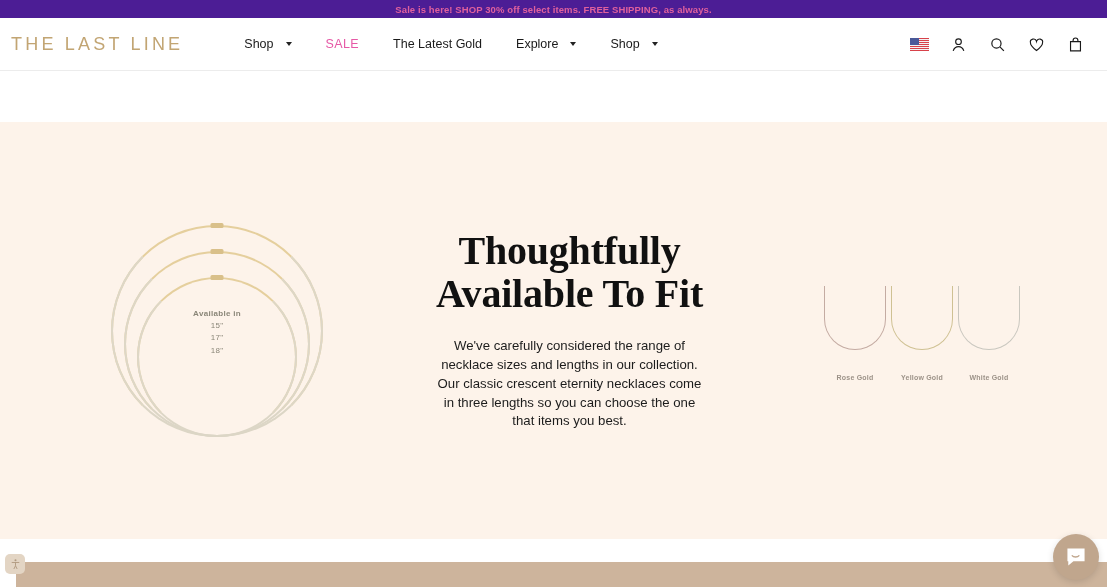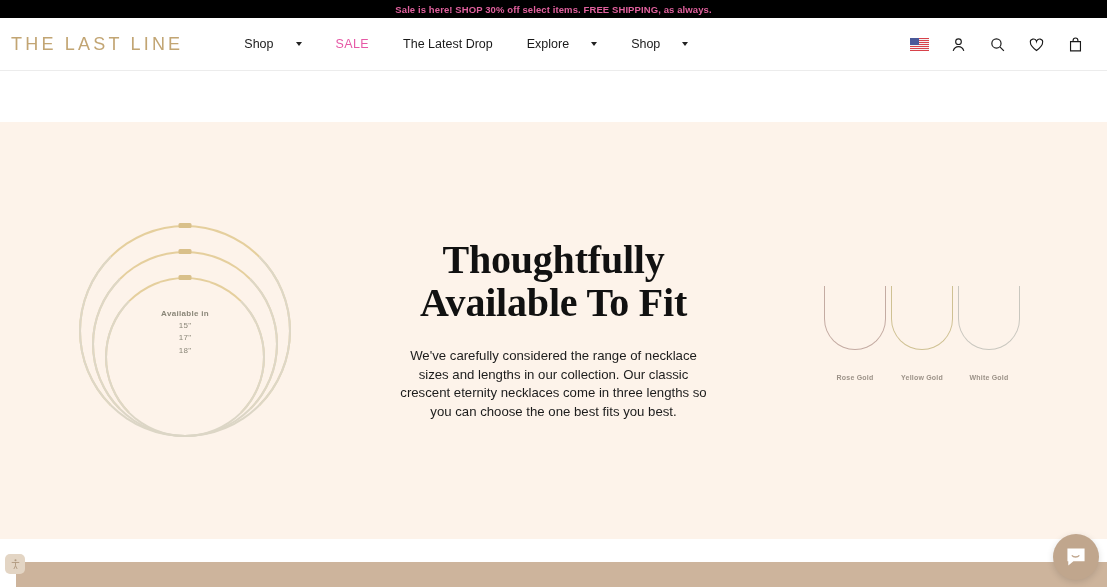--- a/index.html
+++ b/index.html
@@ -7,21 +7,21 @@
     width: 1107px;
     height: 587px;
     overflow: hidden;
     background: #ffffff;
     font-family: "Liberation Sans", sans-serif;
   }
 
   
   .announce {
     height: 18px;
-    background: #000000;
+    background: #4c1d95;
     display: flex;
     align-items: center;
     justify-content: center;
   }
   .announce-text {
     font-size: 9.5px;
     color: #e0609d;
     letter-spacing: .1px;
     font-weight: 600;
     white-space: nowrap;
@@ -46,21 +46,21 @@
   }
   .nav {
     display: flex;
     align-items: center;
     margin-left: 44px;
     gap: 0;
   }
   .nav-item {
     display: flex;
     align-items: center;
-    gap: 22px;
+    gap: 12px;
     font-size: 12.5px;
     color: #1a1a1a;
     padding: 6px 17px;
     white-space: nowrap;
     cursor: pointer;
     font-weight: 500;
   }
   .nav-item.sale { color: #e659a6; font-weight: 400; letter-spacing: .4px; }
   .caret {
     width: 0; height: 0;
@@ -98,20 +98,21 @@
   }
 
   
   .panel-left {
     width: 370px;
     height: 100%;
     display: flex;
     align-items: center;
     justify-content: center;
     position: relative;
+    margin-left: 32px;
   }
   .necklace-stack {
     position: relative;
     width: 212px;
     height: 212px;
   }
   .ring {
     position: absolute;
     left: 50%;
     border-radius: 50%;
@@ -293,21 +294,21 @@
 
   <nav class="nav">
     <div class="nav-item">
       <span>Shop</span>
       <span class="caret"></span>
     </div>
     <div class="nav-item sale">
       <span>SALE</span>
     </div>
     <div class="nav-item">
-      <span>The Latest Drop</span>
+      <span>The Latest Gold</span>
     </div>
     <div class="nav-item">
       <span>Explore</span>
       <span class="caret"></span>
     </div>
     <div class="nav-item">
       <span>Shop</span>
       <span class="caret"></span>
     </div>
   </nav>
@@ -384,21 +385,21 @@
         <div class="sz">18"</div>
       </div>
     </div>
   </div>
 
   <div class="panel-center">
     <h1 class="hero-title">
       <span>Thoughtfully</span><br>
       <span>Available To Fit</span>
     </h1>
-    <p class="hero-body">We've carefully considered the range of necklace sizes and lengths in our collection. Our classic crescent eternity necklaces come in three lengths so you can choose the one best fits you best.</p>
+    <p class="hero-body">We've carefully considered the range of necklace sizes and lengths in our collection. Our classic crescent eternity necklaces come in three lengths so you can choose the one that items you best.</p>
   </div>
 
   <div class="panel-right">
     <div class="chains">
       <div class="chain rose">
         <div class="chain-shape"></div>
         <div class="chain-label">Rose Gold</div>
       </div>
       <div class="chain yellow">
         <div class="chain-shape"></div>

